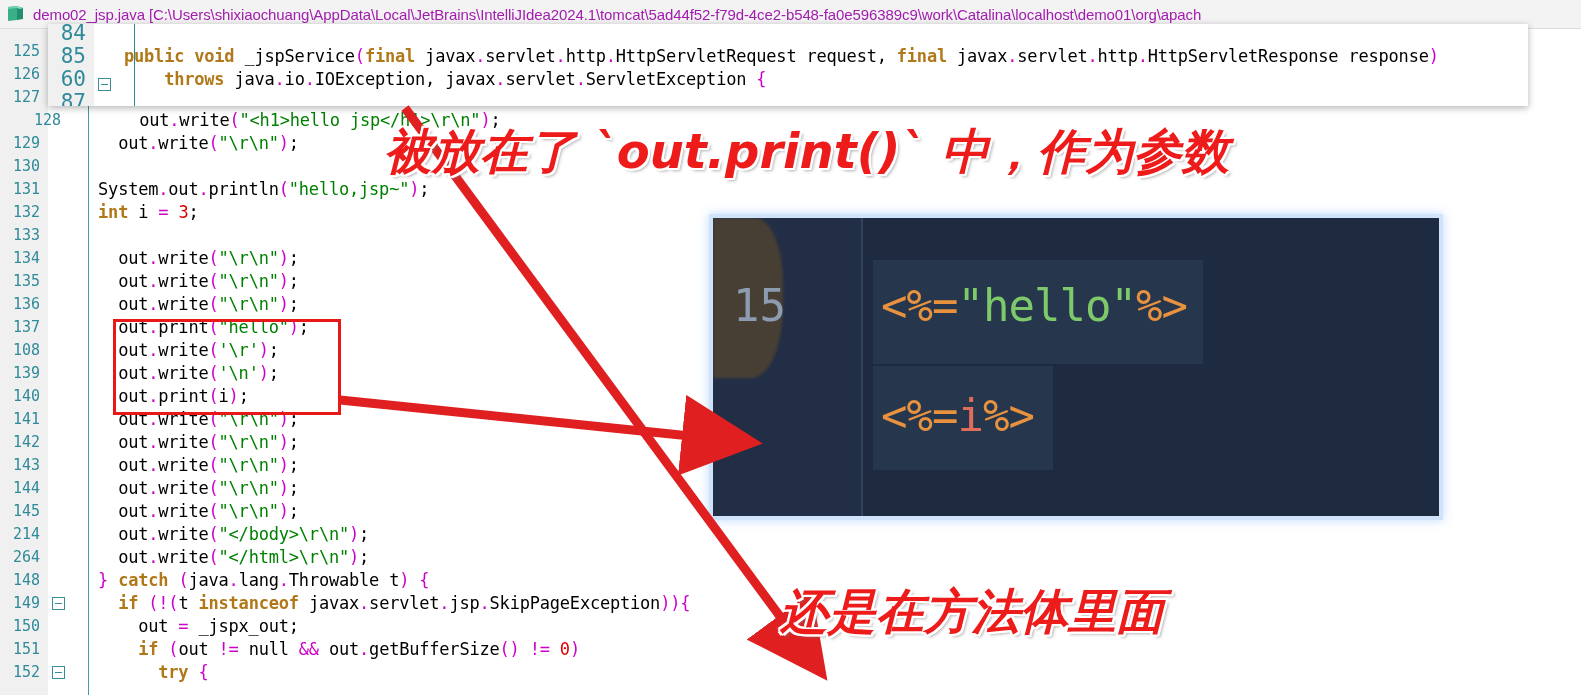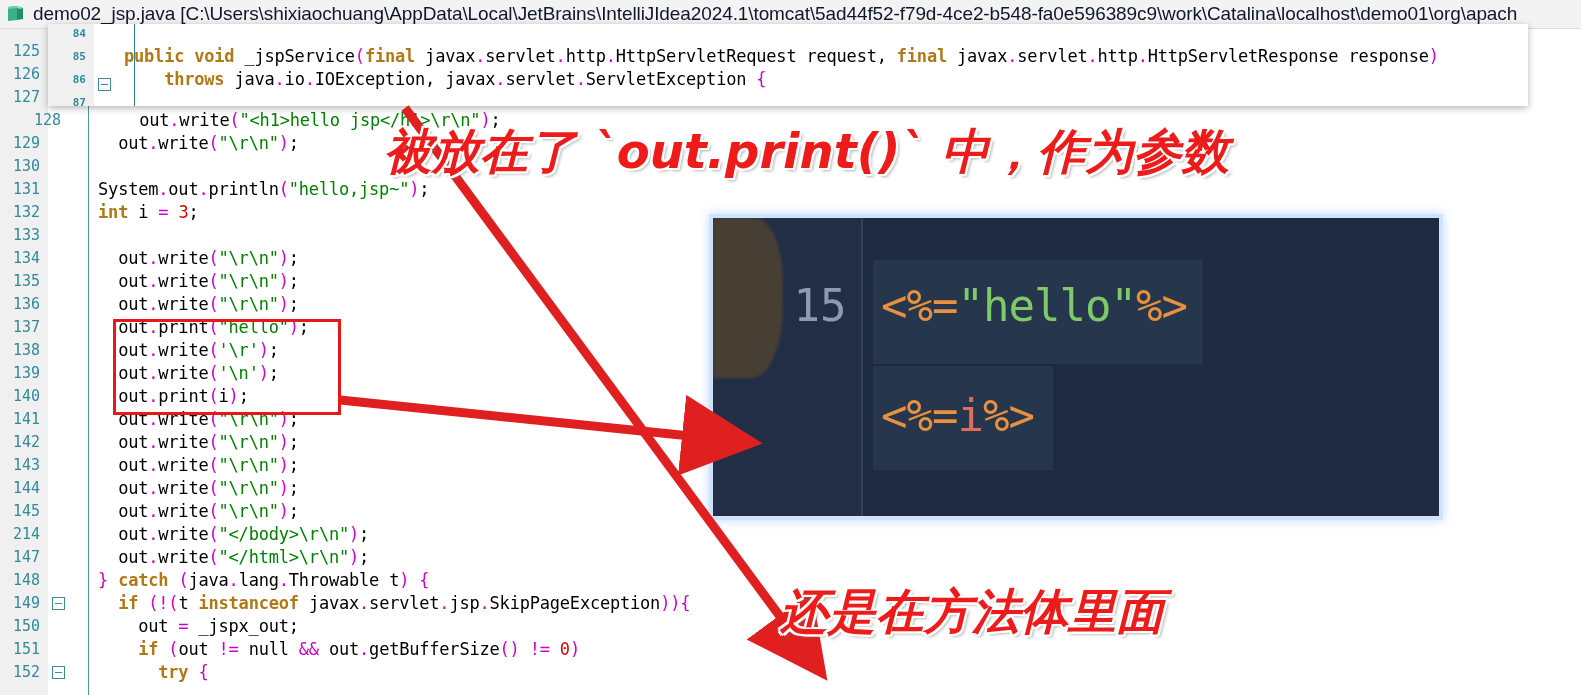--- a/index.html
+++ b/index.html
@@ -18,21 +18,21 @@
     border-bottom:1px solid #dcdcdc;
     display:flex;align-items:center;
     overflow:hidden;
     z-index:5;
   }
   #titlebar .tb-icon{
     width:20px;height:20px;margin-left:6px;margin-right:7px;
     flex:0 0 auto;position:relative;
   }
   #titlebar .tb-title{
-    font-size:19px;color:#0f172a;white-space:nowrap;
+    font-size:15px;color:#a21caf;white-space:nowrap;
     letter-spacing:-0.1px;
     font-family:"Liberation Sans", sans-serif;
   }
 
   
   #editor{
     position:absolute;left:0;top:28px;width:1581px;height:667px;
     background:#ffffff;
     z-index:1;
   }
@@ -98,21 +98,21 @@
   }
   #overlay-popup .op-gutter{
     position:absolute;left:0;top:0;width:46px;height:82px;background:#f0f0f0;
   }
   #overlay-popup .op-guide{
     position:absolute;left:86px;top:0;width:1px;height:82px;background:#2a8a8a;
   }
   #overlay-popup .op-row{position:absolute;left:0;width:1480px;height:23px;line-height:23px;}
   #overlay-popup .op-ln{
     position:absolute;left:0;width:38px;text-align:right;
-    font-family:"DejaVu Sans Mono", monospace;font-size:11px;color:#2f8a9a;font-weight:bold;
+    font-family:"DejaVu Sans Mono", monospace;font-size:21px;color:#2f8a9a;
   }
   #overlay-popup .op-code{
     position:absolute;left:76px;white-space:pre;
     font-family:"DejaVu Sans Mono", monospace;font-size:17px;color:#000;
     letter-spacing:-0.2px;
   }
   #overlay-popup .op-fold{
     position:absolute;left:50px;width:13px;height:13px;
     border:1px solid #3a8c96;background:#fff;box-sizing:border-box;
   }
@@ -144,22 +144,22 @@
     position:absolute;left:0px;top:0px;width:70px;height:160px;
     background:#4a4034;border-radius:0 40% 45% 0;
     filter:blur(1.5px);opacity:.95;
   }
   #inset-panel .ip-divider{
     position:absolute;left:148px;top:0;width:2px;height:100%;
     background:#33425c;
   }
   #inset-panel .ip-row{position:absolute;left:0;width:100%;height:86px;}
   #inset-panel .ip-ln{
-    position:absolute;left:20px;width:110px;text-align:center;
-    font-family:"DejaVu Sans Mono", monospace;font-size:44px;color:#8d9bb0;margin-left:32px;
+    position:absolute;left:20px;width:110px;text-align:left;
+    font-family:"DejaVu Sans Mono", monospace;font-size:44px;color:#8d9bb0;
   }
   #inset-panel .ip-code{
     position:absolute;left:168px;white-space:pre;
     font-family:"DejaVu Sans Mono", monospace;font-size:44px;
     letter-spacing:-1px;
   }
   #inset-panel .ip-sel{
     position:absolute;background:#26374d;
   }
   .jsp-tag{color:#e8913f;}
@@ -253,21 +253,21 @@
     </div>
     <div class="row" style="top: 265px;">
       <div class="ln">136</div>
       <div class="code">    out<span class="dot">.</span>write<span class="punct">(</span><span class="str">"\r\n"</span><span class="punct">)</span>;</div>
     </div>
     <div class="row" style="top: 288px;">
       <div class="ln">137</div>
       <div class="code">    out<span class="dot">.</span>print<span class="punct">(</span><span class="str">"hello"</span><span class="punct">)</span>;</div>
     </div>
     <div class="row" style="top: 311px;">
-      <div class="ln">138</div>
+      <div class="ln">108</div>
       <div class="code">    out<span class="dot">.</span>write<span class="punct">(</span><span class="str">'\r'</span><span class="punct">)</span>;</div>
     </div>
     <div class="row" style="top: 334px;">
       <div class="ln">139</div>
       <div class="code">    out<span class="dot">.</span>write<span class="punct">(</span><span class="str">'\n'</span><span class="punct">)</span>;</div>
     </div>
     <div class="row" style="top: 357px;">
       <div class="ln">140</div>
       <div class="code">    out<span class="dot">.</span>print<span class="punct">(</span>i<span class="punct">)</span>;</div>
     </div>
@@ -289,21 +289,21 @@
     </div>
     <div class="row" style="top: 472px;">
       <div class="ln">145</div>
       <div class="code">    out<span class="dot">.</span>write<span class="punct">(</span><span class="str">"\r\n"</span><span class="punct">)</span>;</div>
     </div>
     <div class="row" style="top: 495px;">
       <div class="ln">214</div>
       <div class="code">    out<span class="dot">.</span>write<span class="punct">(</span><span class="str">"&lt;/body&gt;\r\n"</span><span class="punct">)</span>;</div>
     </div>
     <div class="row" style="top: 518px;">
-      <div class="ln">147</div>
+      <div class="ln">264</div>
       <div class="code">    out<span class="dot">.</span>write<span class="punct">(</span><span class="str">"&lt;/html&gt;\r\n"</span><span class="punct">)</span>;</div>
     </div>
     <div class="row" style="top: 541px;">
       <div class="ln">148</div>
       <div class="code">  <span class="punct">}</span> <span class="kw">catch</span> <span class="punct">(</span>java<span class="dot">.</span>lang<span class="dot">.</span>Throwable t<span class="punct">)</span> <span class="punct">{</span></div>
     </div>
     <div class="row" style="top: 564px;">
       <div class="ln">149</div>
       <div class="code">    <span class="kw">if</span> <span class="punct">(</span><span class="op">!</span><span class="punct">(</span>t <span class="kw">instanceof</span> javax<span class="dot">.</span>servlet<span class="dot">.</span>jsp<span class="dot">.</span>SkipPageException<span class="punct">)</span><span class="punct">)</span><span class="punct">{</span></div>
     </div>
@@ -329,21 +329,21 @@
   <div class="op-fold" style="top:54px;"></div>
 <div class="op-row" style="top: -2px;">
       <div class="op-ln">84</div>
       <div class="op-code"></div>
     </div>
     <div class="op-row" style="top: 21px;">
       <div class="op-ln">85</div>
       <div class="op-code"><span class="kw">public</span> <span class="kw">void</span> _jspService<span class="punct">(</span><span class="kw">final</span> javax<span class="dot">.</span>servlet<span class="dot">.</span>http<span class="dot">.</span>HttpServletRequest request, <span class="kw">final</span> javax<span class="dot">.</span>servlet<span class="dot">.</span>http<span class="dot">.</span>HttpServletResponse response<span class="punct">)</span></div>
     </div>
     <div class="op-row" style="top: 44px;">
-      <div class="op-ln">86</div>
+      <div class="op-ln">60</div>
       <div class="op-code">    <span class="kw">throws</span> java<span class="dot">.</span>io<span class="dot">.</span>IOException, javax<span class="dot">.</span>servlet<span class="dot">.</span>ServletException <span class="punct">{</span></div>
     </div>
     <div class="op-row" style="top: 67px;">
       <div class="op-ln">87</div>
       <div class="op-code"></div>
     </div>
   </div>
 
 <div id="red-box"></div>
 

